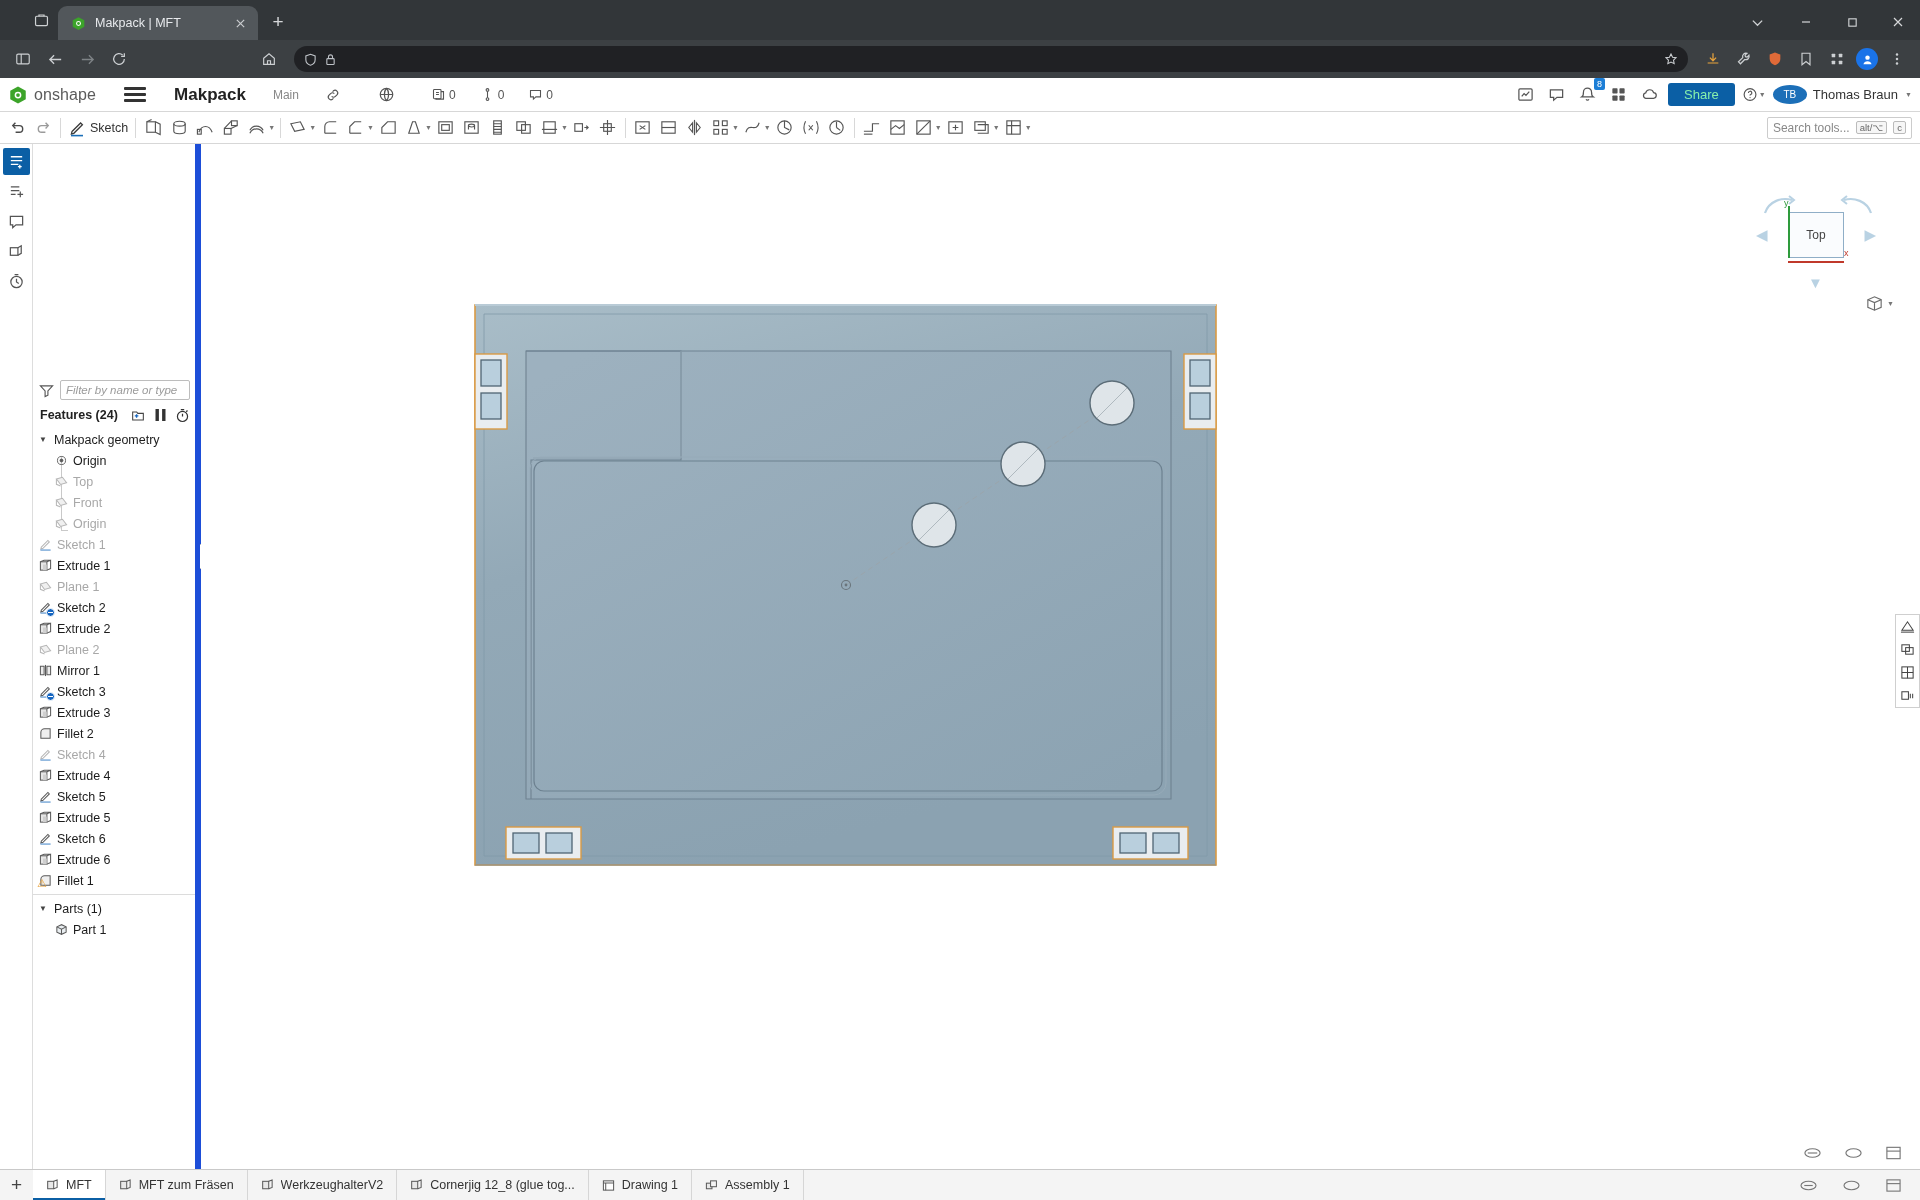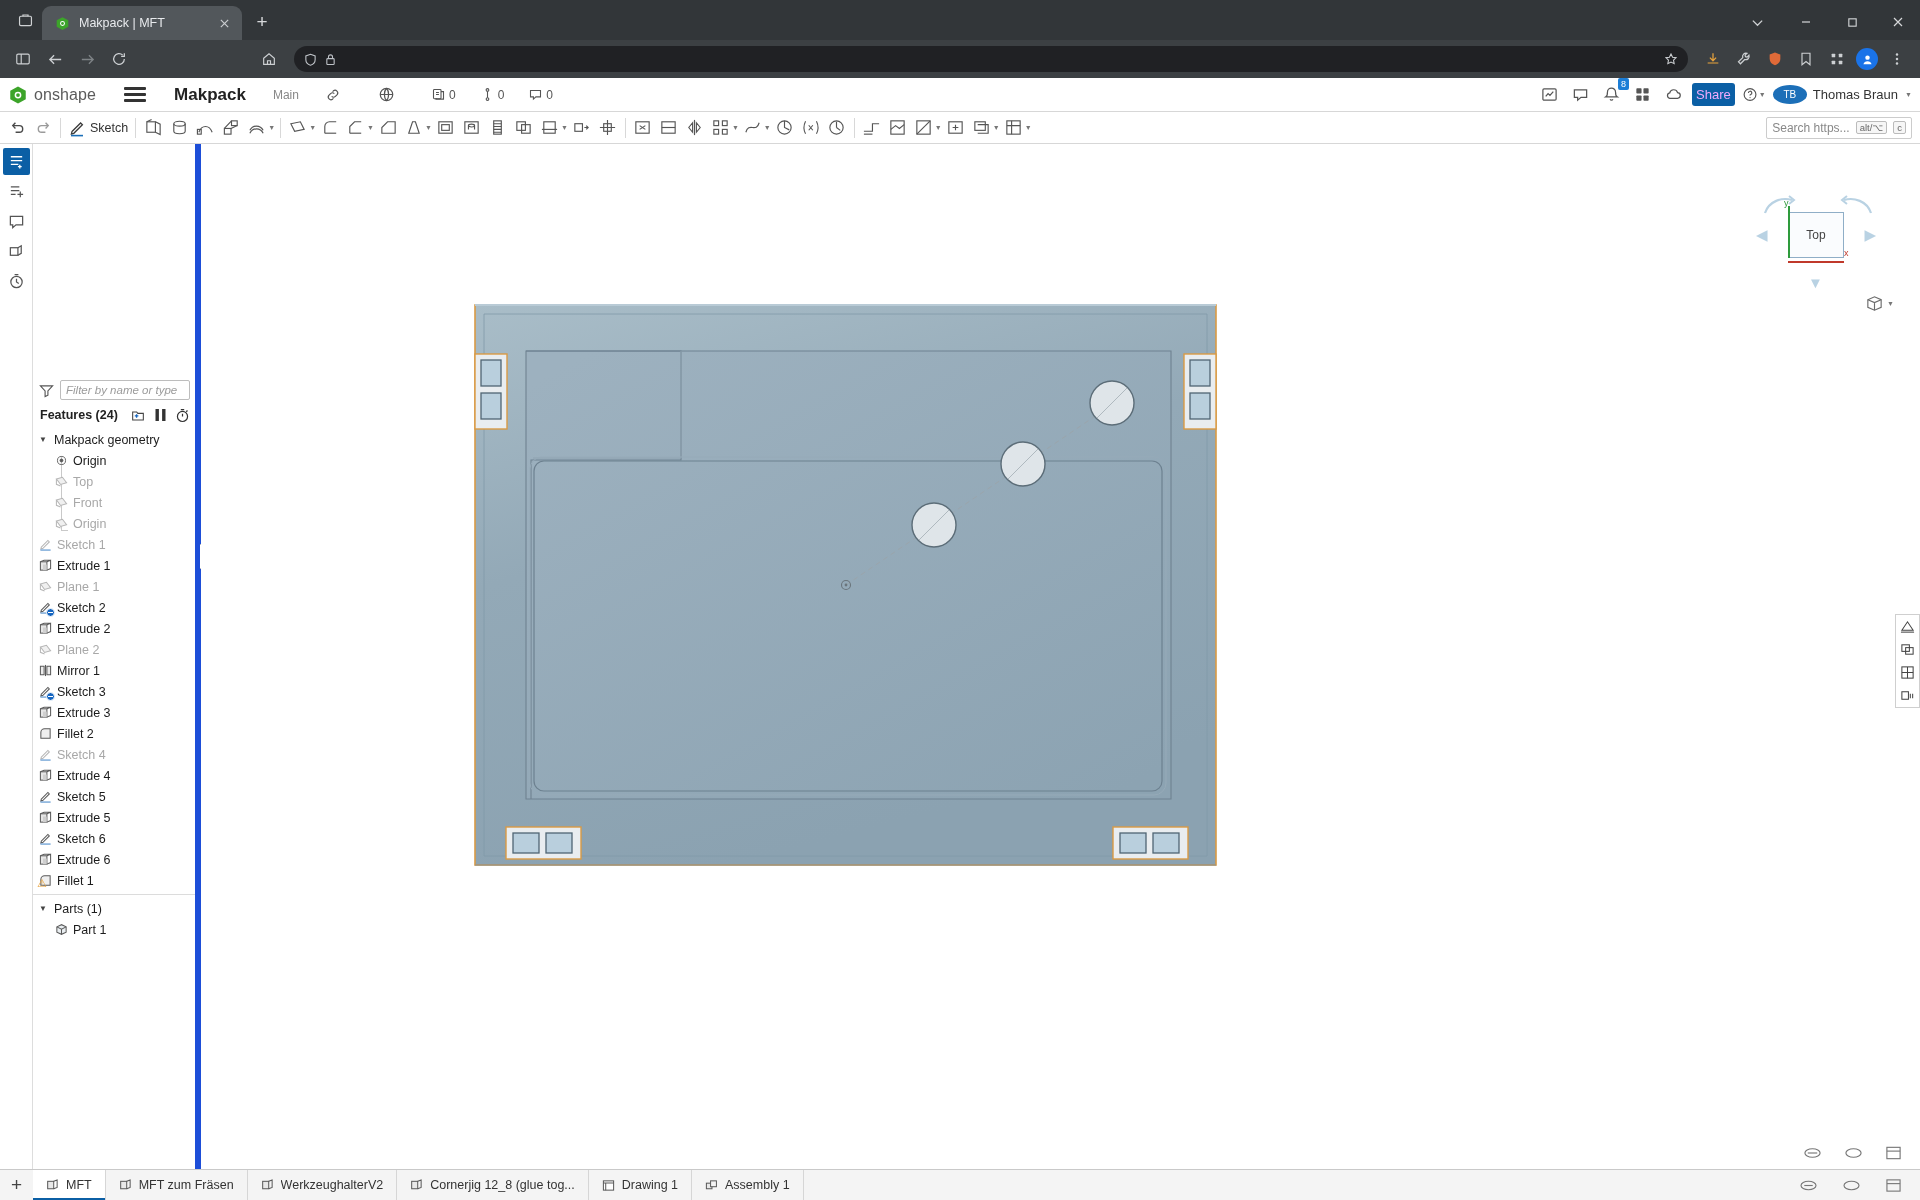--- a/index.html
+++ b/index.html
@@ -7,21 +7,21 @@
   body {
     font-family:"Liberation Sans", sans-serif;
     font-size:13px;
     background:#ffffff;
     -webkit-font-smoothing:antialiased;
   }
 
   
   .browser-tabstrip {
     height:40px; background:#323639; display:flex; align-items:flex-end;
-    padding-left:8px; position:relative;
+    padding-left:24px; position:relative;
   }
   .tabstrip-icon {
     width:34px; height:34px; display:flex; align-items:center; justify-content:center;
     margin-bottom:3px; color:#cfd2d4;
   }
   .btab {
     height:34px; background:#52575b; border-radius:9px 9px 0 0;
     display:flex; align-items:center; gap:9px;
     padding:0 10px 0 12px; min-width:200px; max-width:220px;
     color:#e8eaed; font-size:12.5px;
@@ -72,21 +72,21 @@
   .os-logo { display:flex; align-items:center; gap:6px; margin-right:4px; }
   .os-logo .word { font-size:16px; color:#5b5b5b; letter-spacing:.1px; }
   .os-hamburger { width:22px; display:flex; flex-direction:column; gap:3px; margin:0 6px 0 2px; }
   .os-hamburger span { display:block; height:3px; background:#333; border-radius:1px; }
   .doc-title { font-size:17px; font-weight:bold; color:#222; }
   .branch { font-size:12px; color:#888; margin-left:5px; }
   .hdr-icon { width:24px;height:24px;display:flex;align-items:center;justify-content:center;color:#555; }
   .cnt { display:flex;align-items:center;gap:3px;color:#555;font-size:12px;margin-right:2px; }
   .os-header-right { margin-left:auto; display:flex; align-items:center; gap:7px; }
   .share-btn {
-    background:#0b5fa5; color:#f0abfc; font-size:13px; padding:4px 4px; border-radius:3px;
+    background:#0b5fa5; color:#86efac; font-size:13px; padding:4px 16px; border-radius:3px;
   }
   .badge-blue {
     position:absolute; background:#1c7ed6; color:#fff; font-size:9px;
     border-radius:2px; padding:0 3px; top:-5px; right:-6px; line-height:12px;
   }
   .user-chip { display:flex; align-items:center; gap:6px; font-size:13px; color:#333; }
   .user-av { width:34px;height:19px;border-radius:50%;background:#1c6fb8;color:#fff;font-size:10px;
     display:flex;align-items:center;justify-content:center; }
 
   
@@ -688,21 +688,21 @@
   </div>
   <div class="tool with-chev">
     <svg width="19" height="19" viewBox="0 0 20 20" fill="none" stroke="#555" stroke-width="1.2">
         <rect x="3" y="3" width="14" height="14"></rect>
         <path d="M3 8h14M8 3v14"></path>
       </svg>
     <span class="chev">▼</span>
   </div>
 
   <div class="search-tools">
-    <span title="Search tools...">Search https...</span>
+    <span title="Search tools...">Search tools...</span>
     <span class="kbd">alt/⌥</span>
     <span class="kbd">c</span>
   </div>
 </div>
 
 <div class="os-body">
 
   <div class="left-rail">
     <div class="rail-btn active">
       <svg width="17" height="17" viewBox="0 0 18 18" fill="none" stroke="currentColor" stroke-width="1.4">

